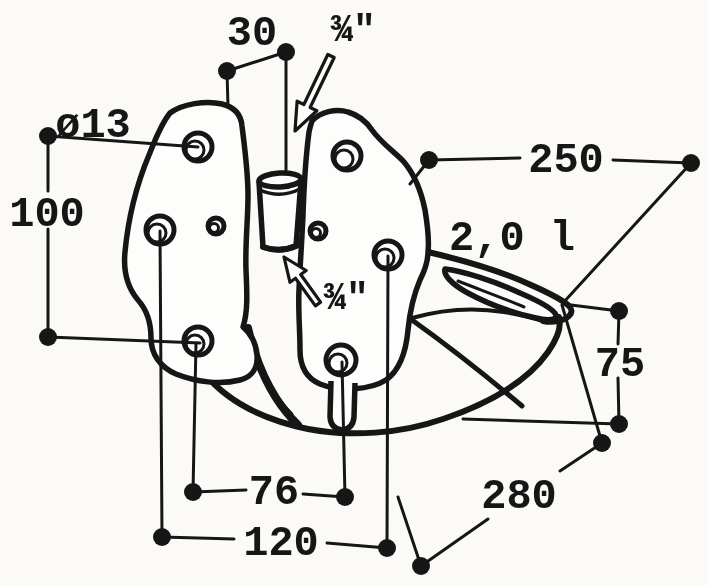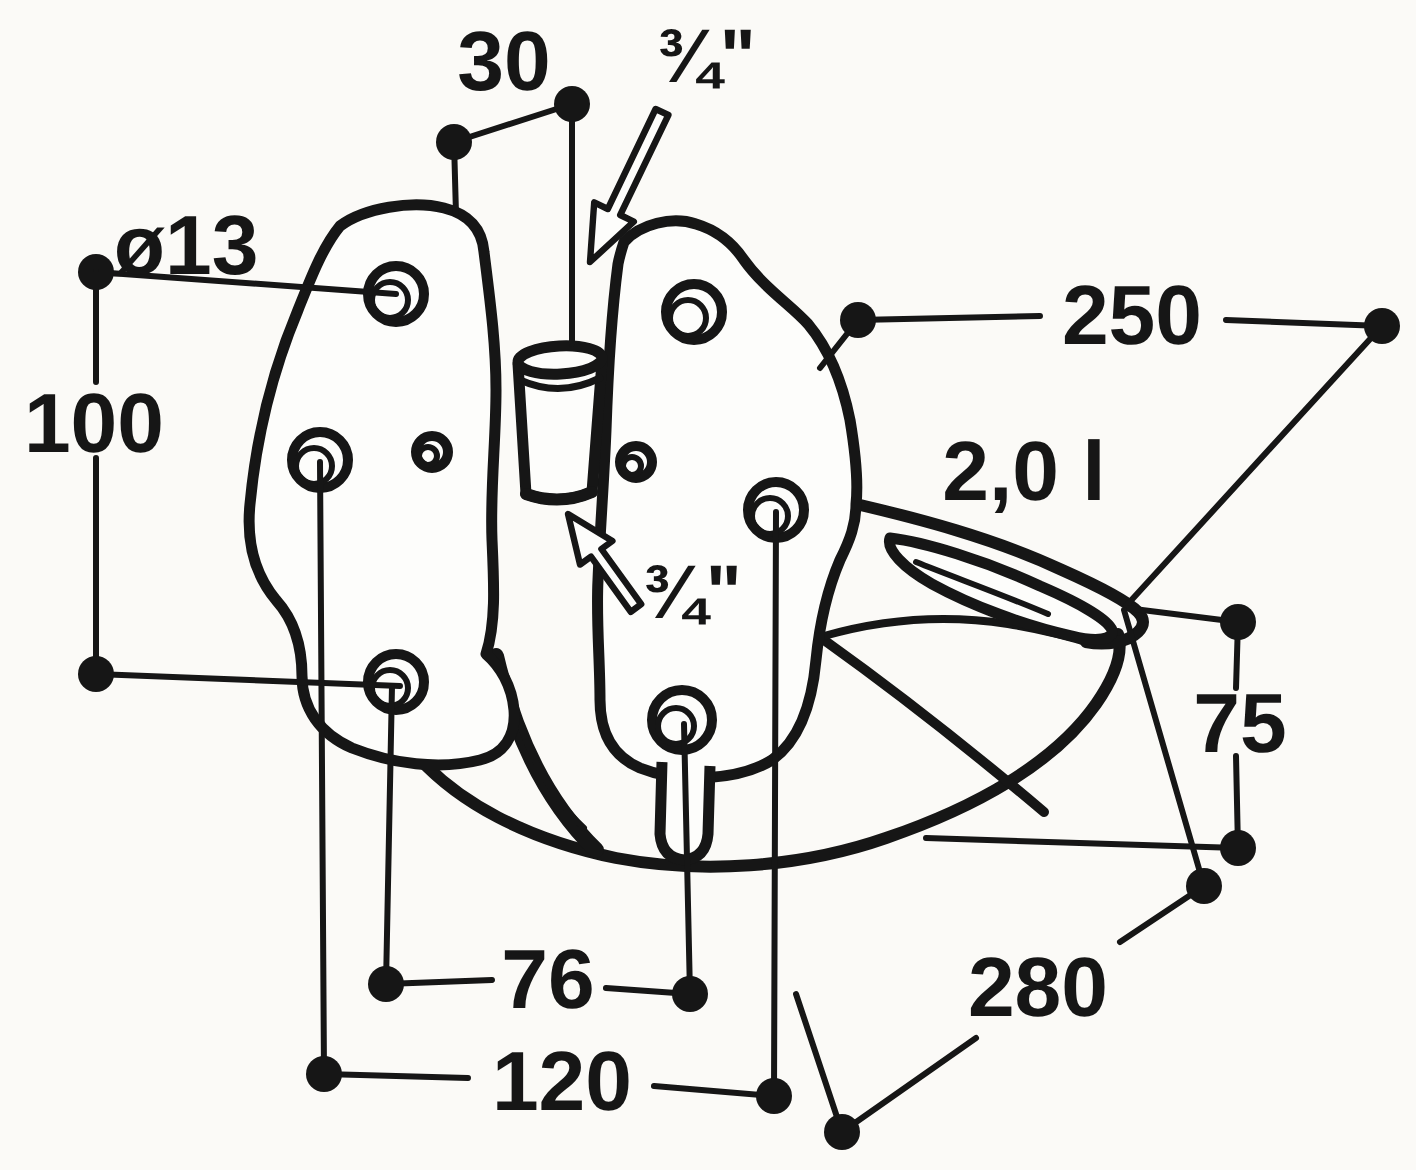--- a/index.html
+++ b/index.html
@@ -1,21 +1,21 @@
 <!DOCTYPE html>
 <html><head>
 <meta charset="utf-8">
 <style>
   html,body{margin:0;padding:0;background:#ffffff;}
   .canvas{
     position:relative;
     width:708px;height:585px;
     background:#fbfaf7;
     overflow:hidden;
-    font-family:Liberation Sans, sans-serif;
+    font-family:Liberation Mono, monospace;
   }
   svg{display:block;}
   .art{stroke:#161616;fill:none;stroke-linecap:round;stroke-linejoin:round;}
   .plate{fill:#fdfdfb;stroke:#161616;stroke-width:5.5;stroke-linejoin:round;}
   .holeOuter{fill:#fdfdfb;stroke:#161616;stroke-width:5;}
   .holeInner{fill:none;stroke:#161616;stroke-width:3;}
   .dim{stroke:#161616;stroke-width:3;stroke-linecap:round;fill:none;}
   .dot{fill:#161616;stroke:none;}
   .dimtext{fill:#161616;font-weight:bold;font-size:42px;text-anchor:middle;}
   .fractext{fill:#161616;font-weight:bold;font-size:38px;text-anchor:middle;}

